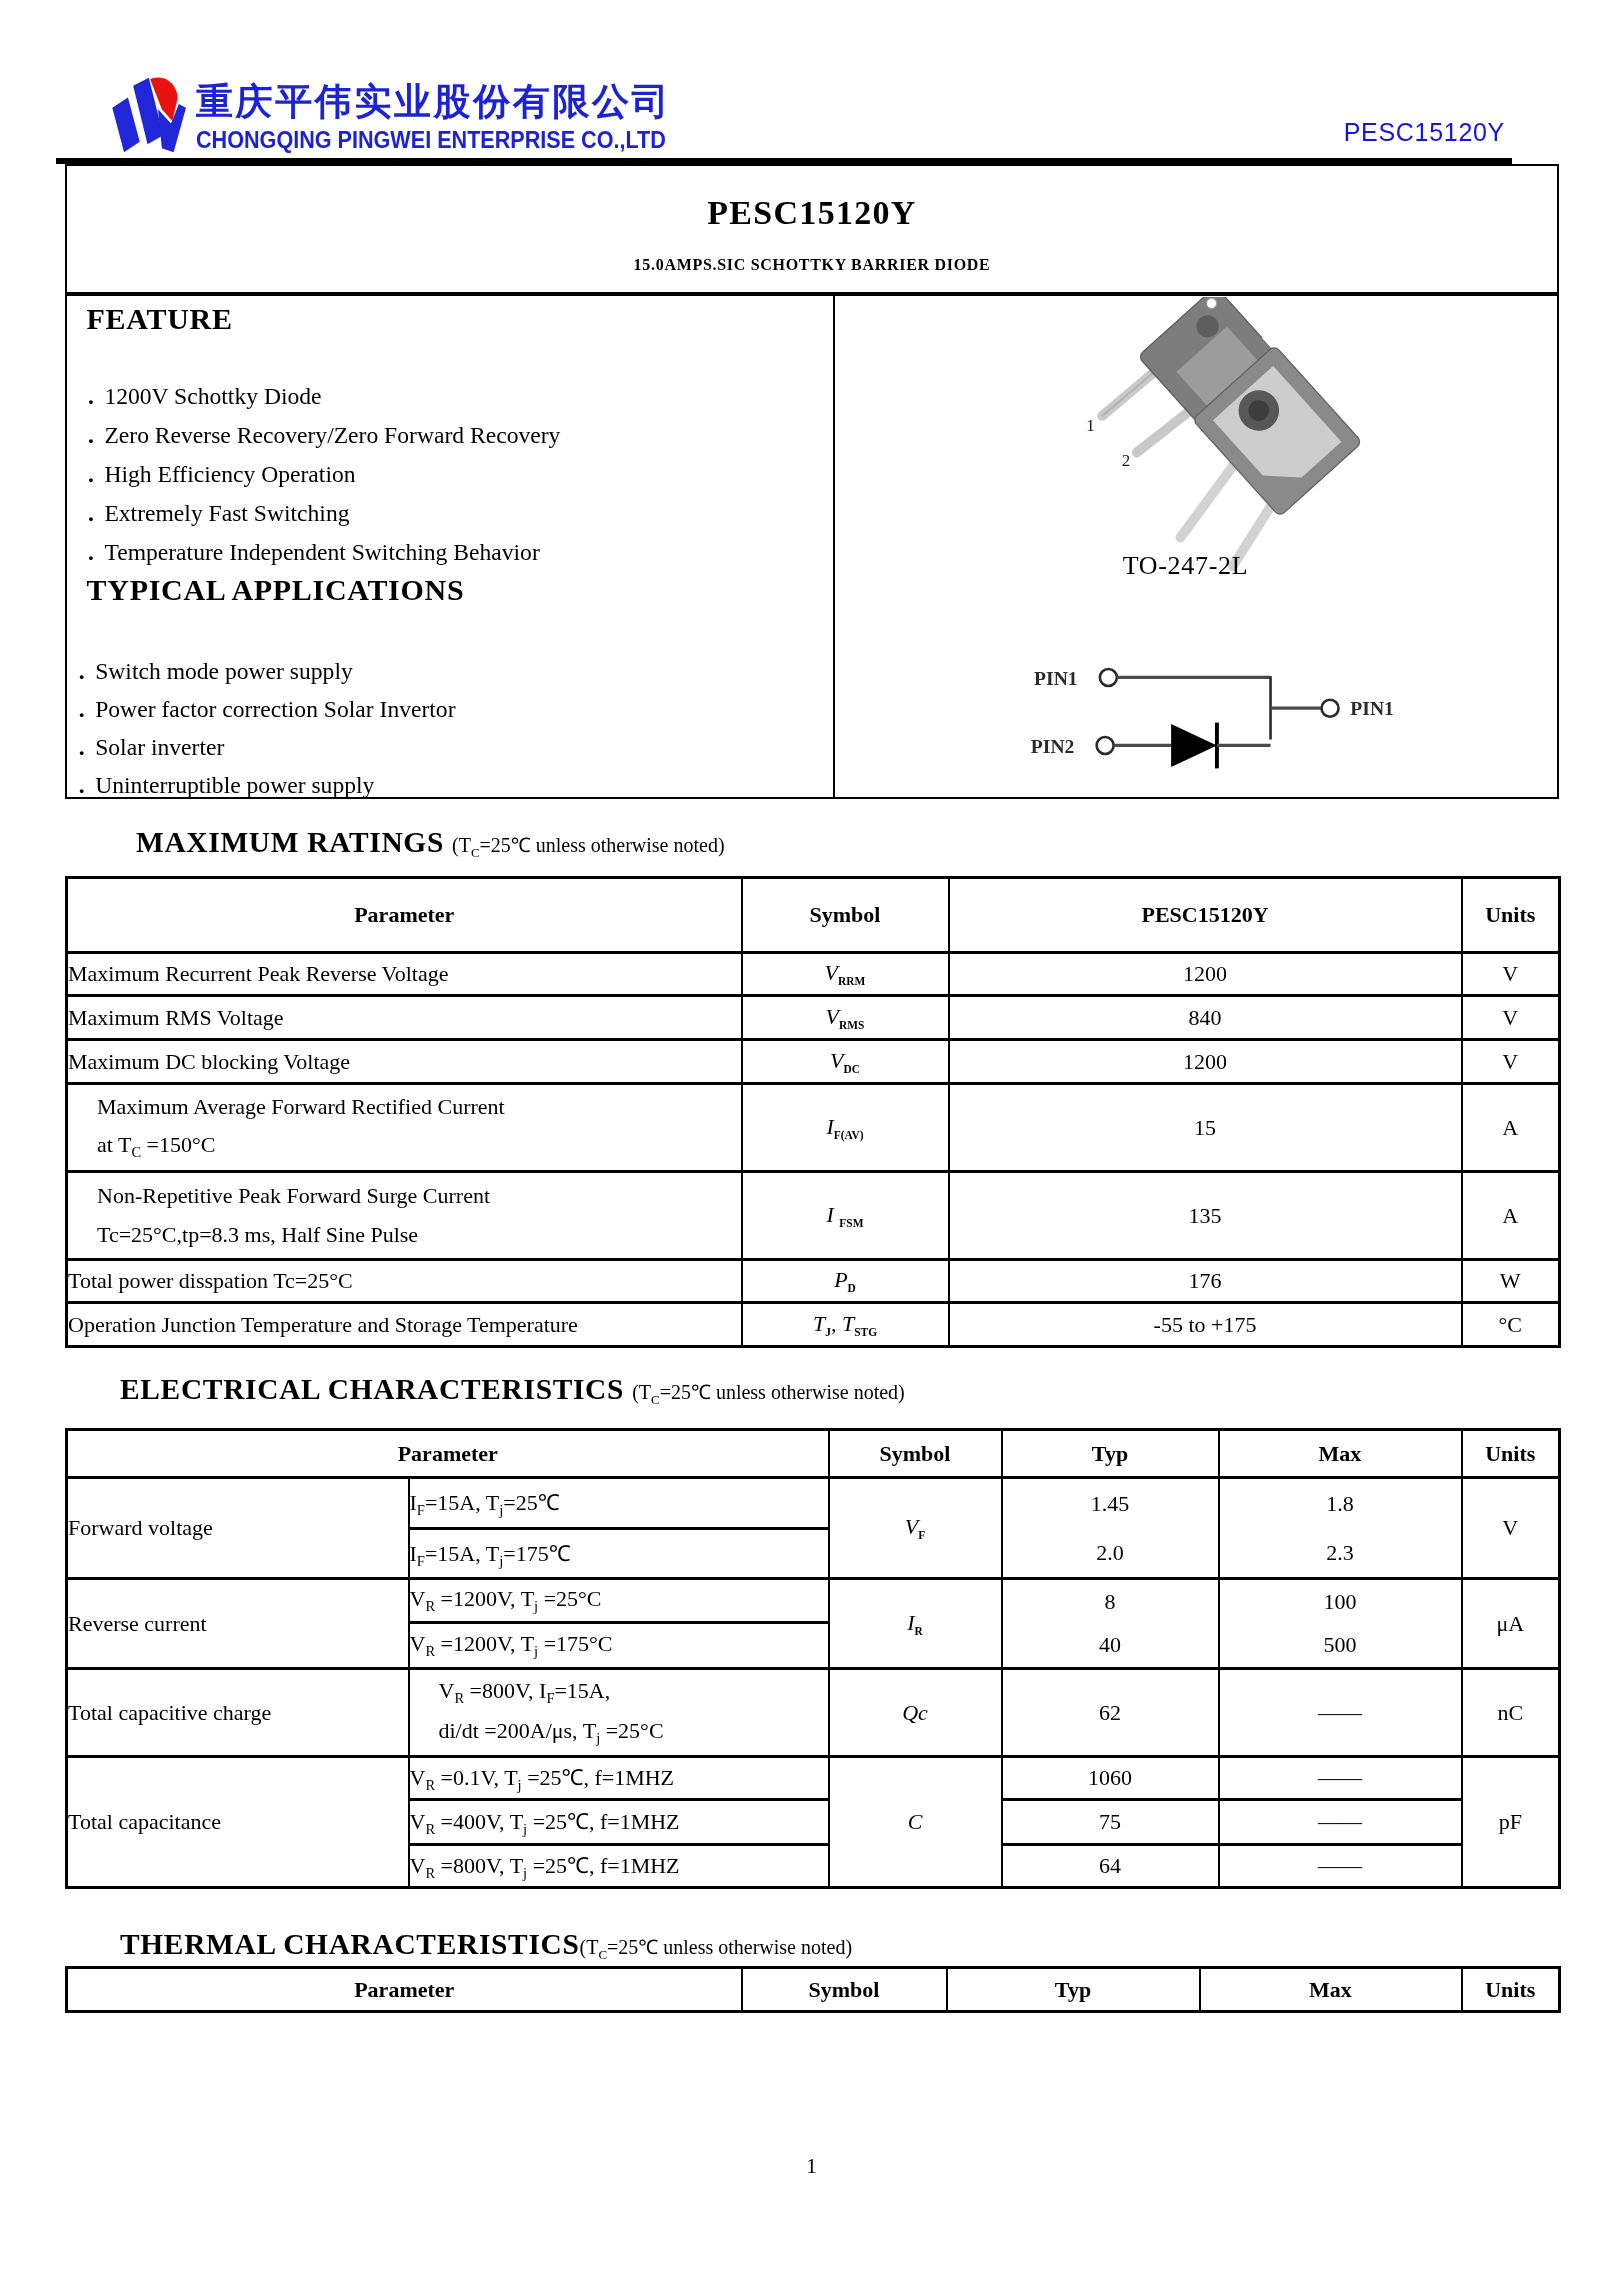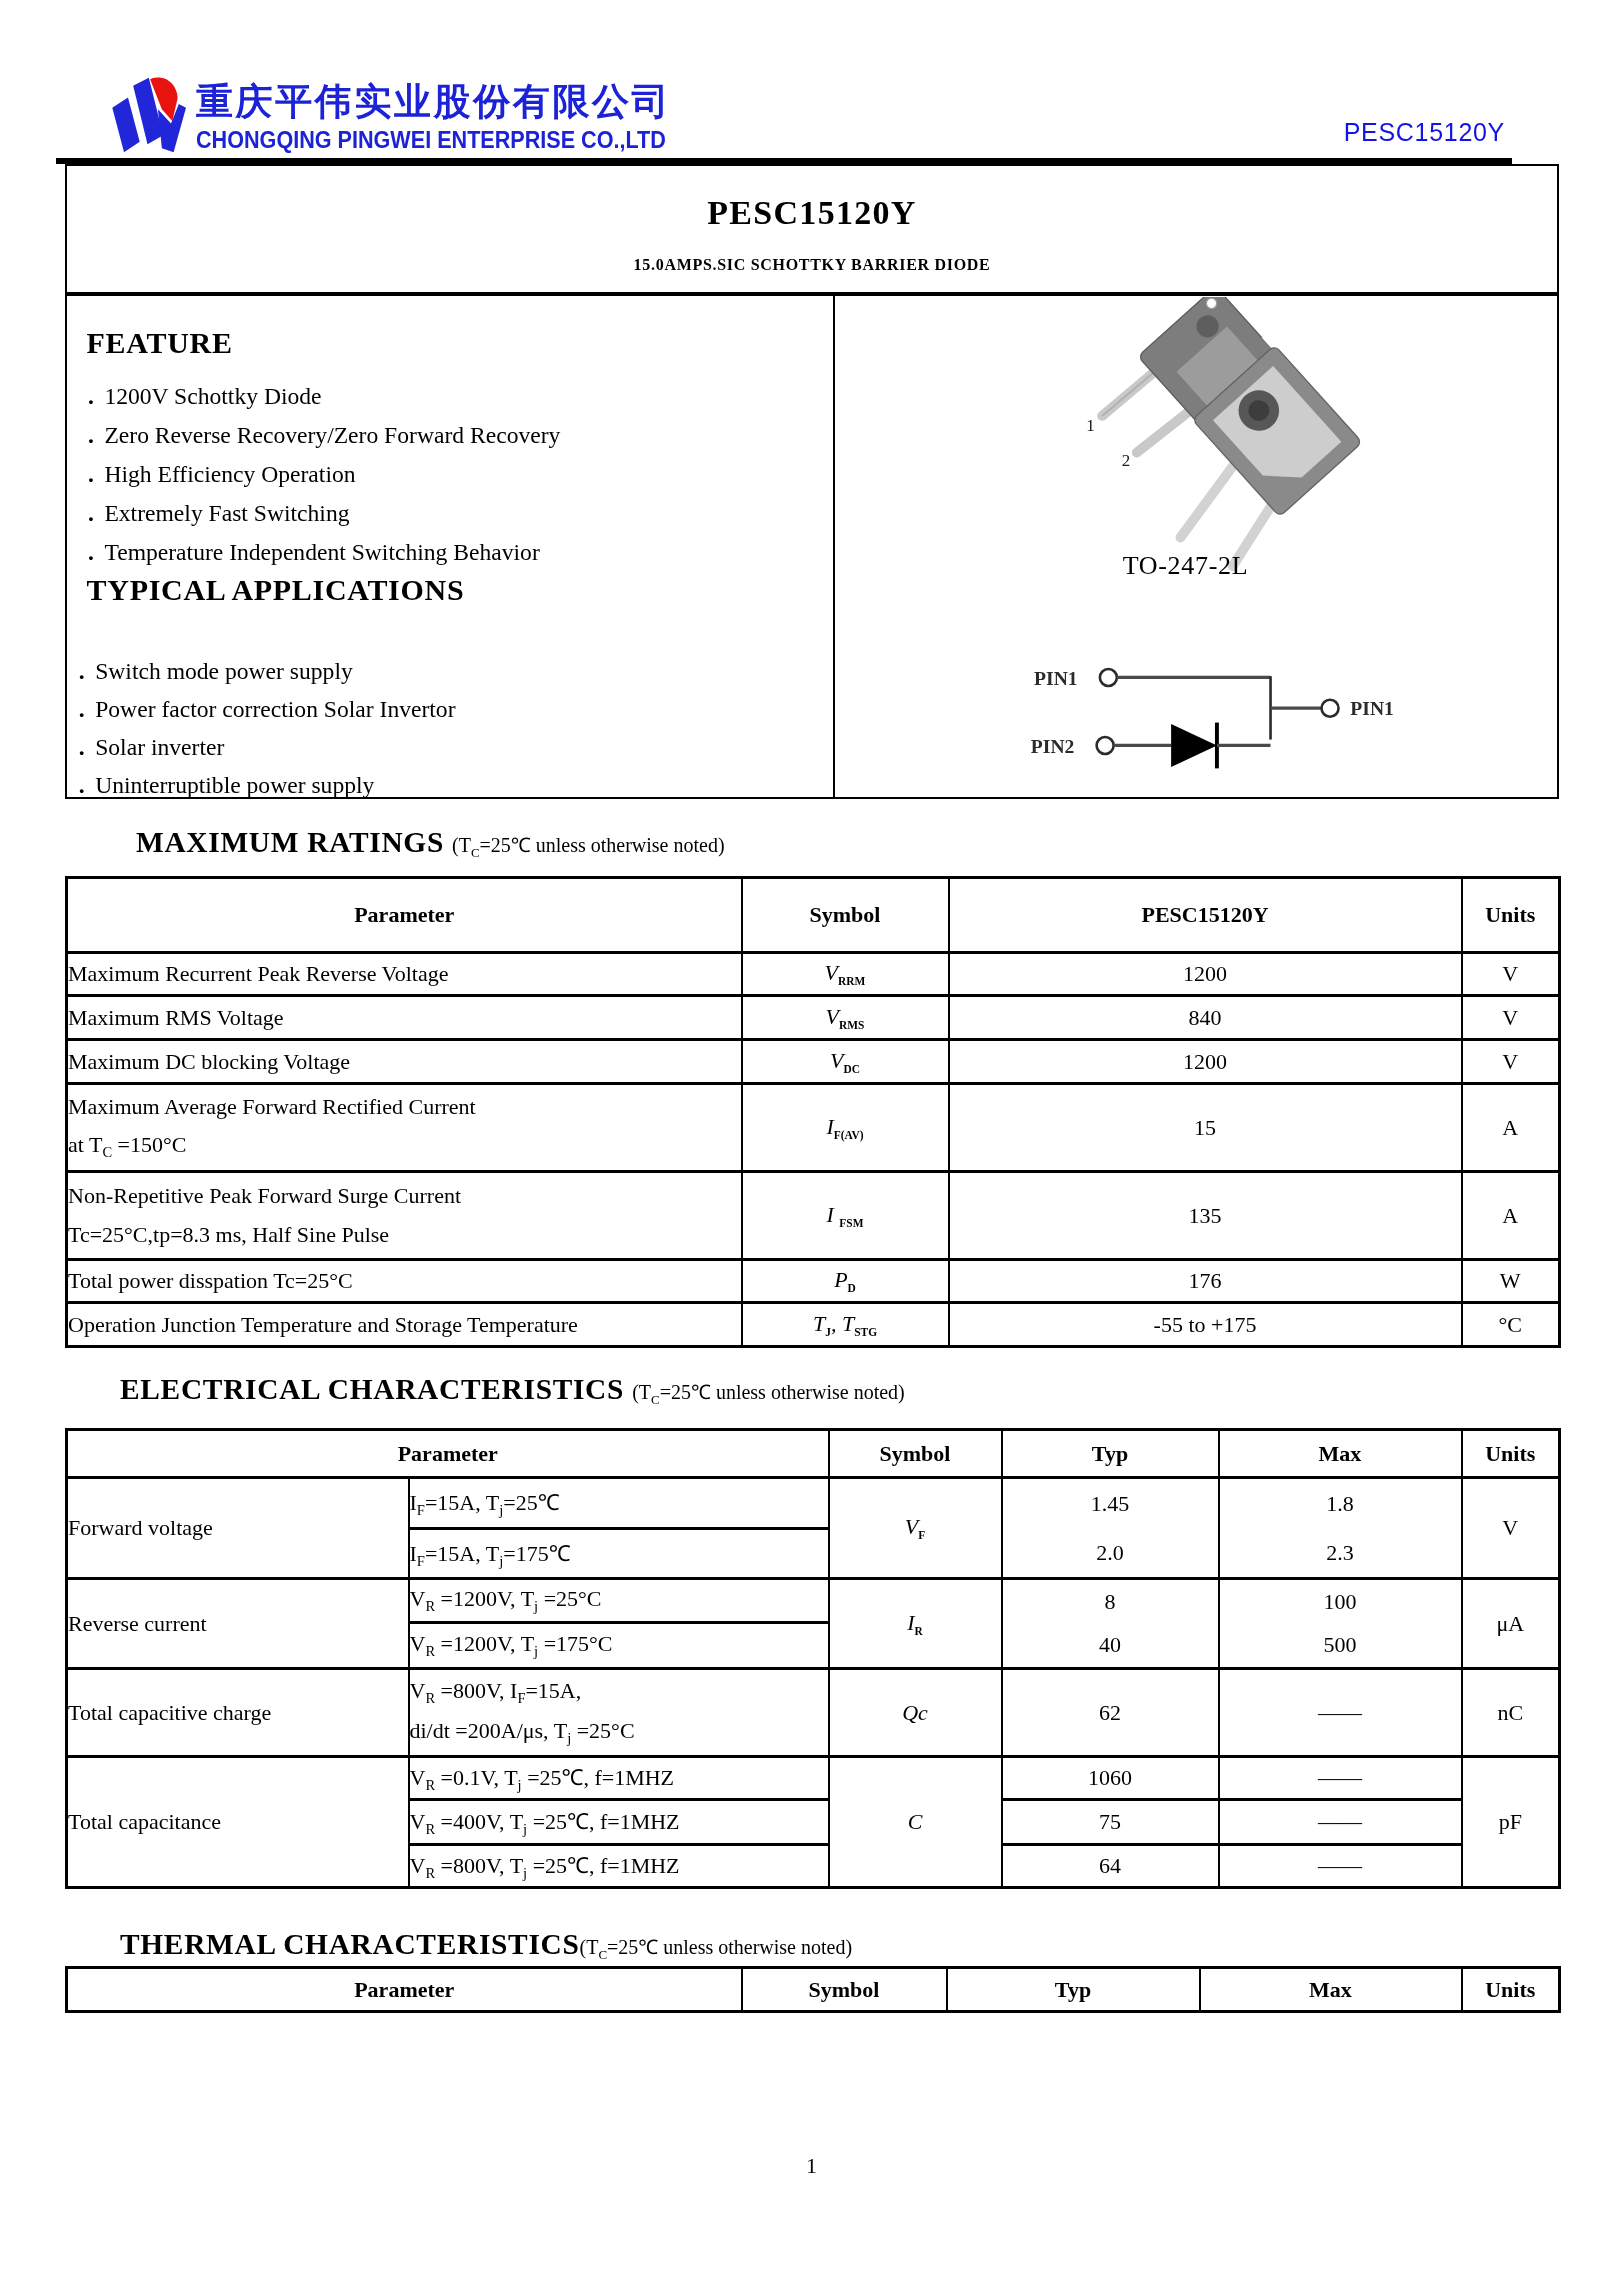--- a/index.html
+++ b/index.html
@@ -37,21 +37,21 @@
   table.ds td, table.ds th{border-left:2px solid #000;border-right:2px solid #000;
       border-top:3.3px solid #000;border-bottom:3.3px solid #000;
       font-size:22px;font-weight:normal;padding:0;vertical-align:middle;overflow:hidden;}
   table.ds th{font-weight:bold;text-align:center;margin-left:10px;}
   td.pl, th.pl{text-align:left;padding-left:14.4px;}
   td.ctr{text-align:center;}
   td.sym{text-align:center;font-style:italic;font-size:29px;}
   td.sym sub{font-style:normal;font-weight:bold;font-size:52%;}
   td sub, th sub{font-size:66%;}
   .stack{display:flex;flex-direction:column;justify-content:space-around;align-items:center;width:100%;}
-  .stack2l{display:flex;flex-direction:column;justify-content:space-around;align-items:flex-start;width:100%;}
+  .stack2l{display:flex;flex-direction:column;justify-content:space-around;align-items:flex-start;width:100%;padding-left:29px;}
   .cond{font-size:21.6px;}
 
   .pagenum{font-size:22px;text-align:center;}
 </style>
 </head>
 <body>
 
 <div class="page">
 
   <div class="abs" style="left:111px;top:75px;width:75px;height:82px;">
@@ -66,21 +66,21 @@
   <div class="abs company-en" style="left:196px;top:126px;">CHONGQING PINGWEI ENTERPRISE CO.,LTD</div>
   <div class="abs hdr-part" style="left:1243px;top:118px;width:262px;text-align:right;">PESC15120Y</div>
   <div class="abs hdr-rule" style="left:56px;top:158px;width:1456px;height:5.9px;"></div>
 
   <div class="abs main-box" style="left:65px;top:164px;width:1494px;height:635px;">
     <div class="abs title-part" style="left:0;top:27.5px;width:100%;">PESC15120Y</div>
     <div class="abs title-sub" style="left:0;top:90px;width:100%;">15.0AMPS.SIC SCHOTTKY BARRIER DIODE</div>
     <div class="abs title-divider" style="left:0;top:126px;width:100%;height:3.9px;"></div>
     <div class="abs col-divider" style="left:766px;top:130px;width:2px;height:503px;"></div>
 
-    <div class="abs sec-title" style="left:19.6px;top:136px;margin-top:24px;">FEATURE</div>
+    <div class="abs sec-title" style="left:19.6px;top:136px;">FEATURE</div>
     <div class="abs" style="left:21px;top:211px;">
       <div class="bullet-item" style="height:39px;">
           <span class="dot">.</span>
           <span>1200V Schottky Diode</span>
         </div>
       <div class="bullet-item" style="height:39px;">
           <span class="dot">.</span>
           <span>Zero Reverse Recovery/Zero Forward Recovery</span>
         </div>
       <div class="bullet-item" style="height:39px;">

